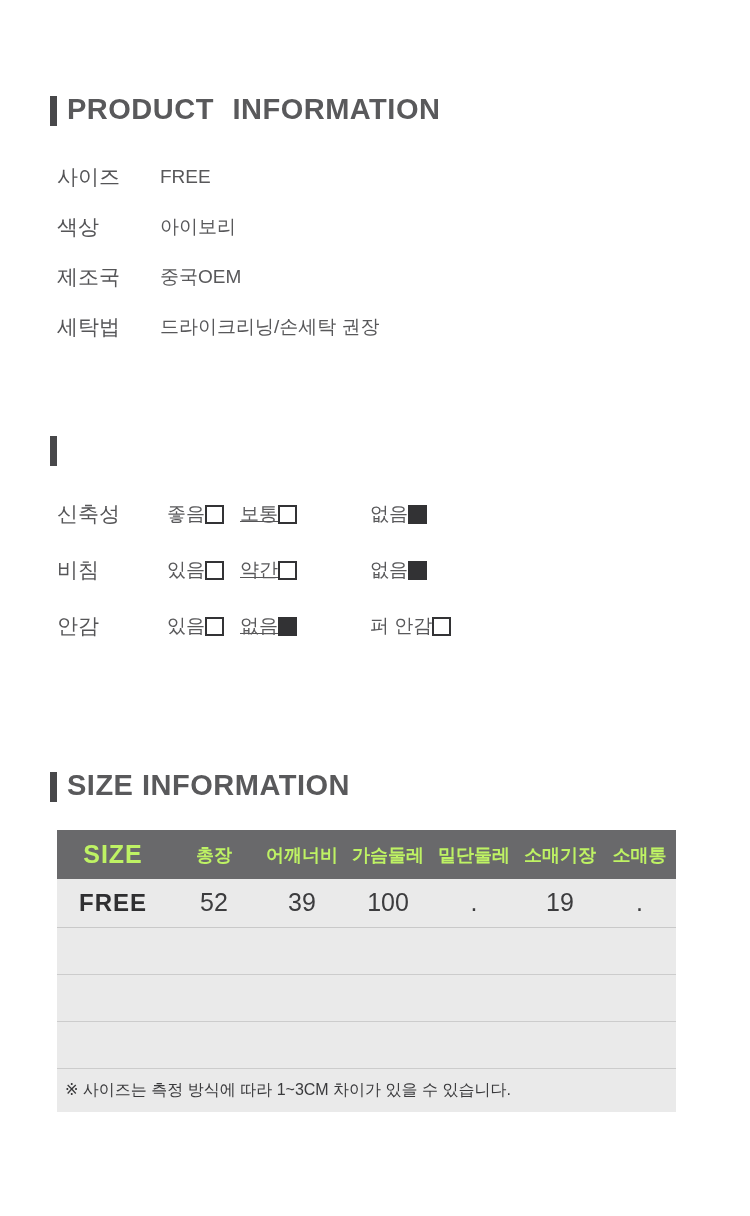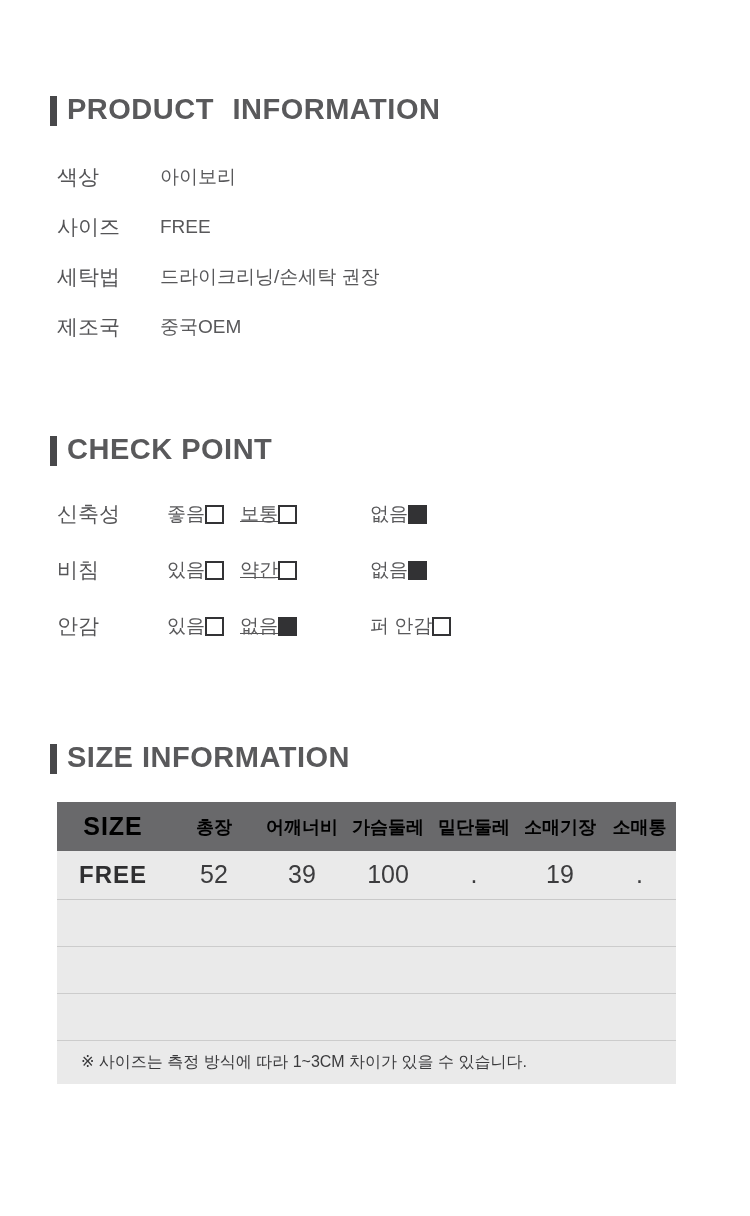--- a/index.html
+++ b/index.html
@@ -47,70 +47,69 @@
   .check-option.c2 { width: 130px; text-decoration: underline; }
   .check-option.c3 { width: 133px; }
   .option-text { font-size: 19px; color: #59595b; white-space: nowrap; }
   .checkbox {
     width: 19px; height: 19px;
     border: 2px solid #333335; background: #ffffff; flex: 0 0 auto;
   }
   .checkbox.checked { background: #323234; border-color: #323234; }
 
   
-  .size-title { margin-top: 84px; }
+  .size-title { margin-top: 112px; }
   .size-table {
     margin: 28px 0 0 57px;
     width: 619px; border-collapse: collapse; table-layout: fixed;
   }
   .size-table th, .size-table td { text-align: center; vertical-align: middle; }
   .size-table thead tr { background: #69696b; height: 49px; }
-  .size-table thead th { color: #000000; font-size: 18px; font-weight: bold; }
+  .size-table thead th { color: #bef264; font-size: 18px; font-weight: bold; }
   .size-table thead th.size-col { font-size: 25px; letter-spacing: 1px; }
   .size-table tbody tr { background: #eaeaea; }
   .size-table tbody tr.data-row { height: 48px; border-bottom: 1px solid #c9c9c9; }
   .size-table tbody tr.empty-row { height: 47px; border-bottom: 1px solid #cccccc; }
   .size-table tbody tr.note-row { height: 44px; }
   .size-table td.row-head { font-size: 24px; font-weight: bold; color: #2f2f31; letter-spacing: 1px; }
   .size-table td.cell-val { font-size: 25px; color: #3c3c3e; }
   .size-table td.note-cell {
-    text-align: left; padding-left: 24px;
+    text-align: left; padding-left: 8px;
     font-size: 16px; color: #3a3a3c;
   }
 </style>
 </head>
 <body>
 
 <div class="section-title">
   <div class="accent-bar"></div>
   <div class="title-text wide-words">PRODUCT INFORMATION</div>
 </div>
 
 <div class="info-rows">
   <div class="info-row">
+    <div class="info-label">사이즈</div>
+    <div class="info-value">FREE</div>
+  </div>
+  <div class="info-row">
     <div class="info-label">색상</div>
     <div class="info-value">아이보리</div>
   </div>
   <div class="info-row">
-    <div class="info-label">사이즈</div>
-    <div class="info-value">FREE</div>
+    <div class="info-label">제조국</div>
+    <div class="info-value">중국OEM</div>
   </div>
   <div class="info-row">
     <div class="info-label">세탁법</div>
     <div class="info-value">드라이크리닝/손세탁 권장</div>
   </div>
-  <div class="info-row">
-    <div class="info-label">제조국</div>
-    <div class="info-value">중국OEM</div>
-  </div>
 </div>
 
 <div class="section-title check-title">
   <div class="accent-bar"></div>
-  <div class="title-text">CHECK POINT</div>
 </div>
 
 <div class="check-rows">
 
   <div class="check-row">
     <div class="check-label">신축성</div>
     <div class="check-option c1">
       <span class="option-text">좋음</span>
       <span class="checkbox"></span>
     </div>

